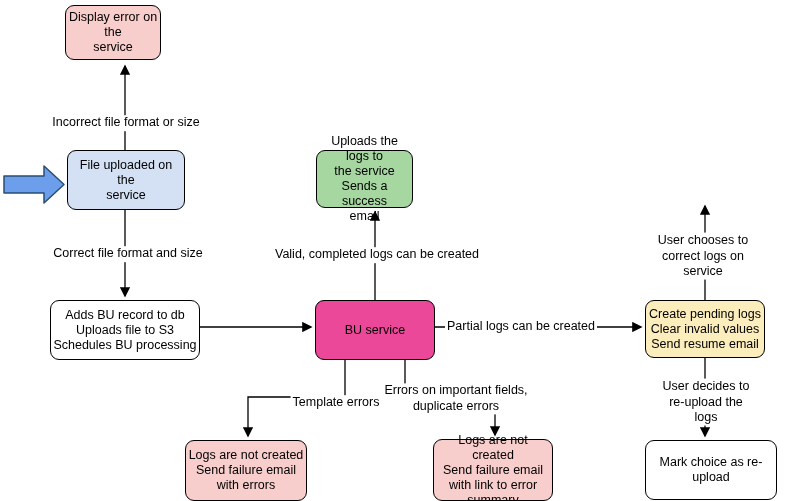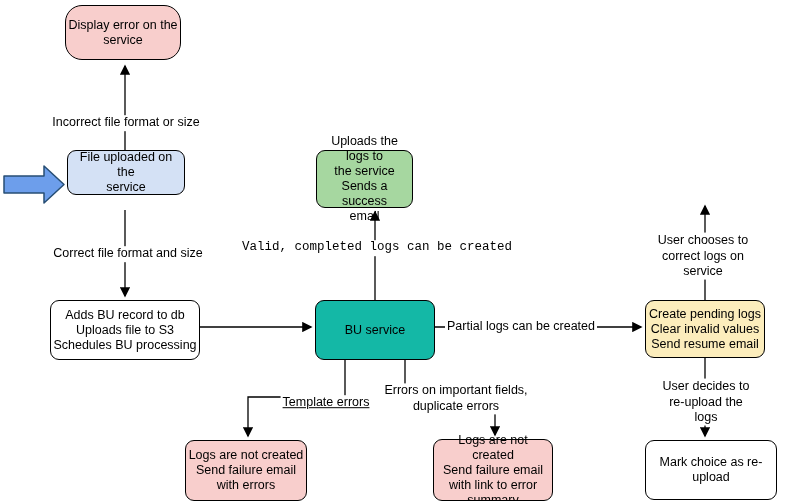--- a/index.html
+++ b/index.html
@@ -32,36 +32,36 @@
     transform: translate(-50%, -50%);
     background: #ffffff;
     font-size: 12.5px;
     line-height: 1.25;
     color: #000000;
     white-space: pre-line;
     text-align: center;
     padding: 0 2px;
   }
   
-  #n-display-error   { left: 65px;  top: 5px;   width: 116px; height: 55px; border-radius: 17px; }
-  #n-file-uploaded   { left: 67px;  top: 150px; width: 118px; height: 45px; }
+  #n-display-error   { left: 65px;  top: 5px;   width: 96px; height: 55px; }
+  #n-file-uploaded   { left: 67px;  top: 150px; width: 118px; height: 60px; }
   #n-adds-bu         { left: 50px;  top: 300px; width: 150px; height: 60px; }
   #n-uploads-logs    { left: 316px; top: 150px; width: 97px; height: 58px; }
   #n-bu-service      { left: 315px; top: 300px; width: 120px; height: 60px; }
   #n-create-pending  { left: 645px; top: 300px; width: 120px; height: 58px; }
   #n-unpend-logs     { left: 645px; top: 142px; width: 120px; height: 60px; }
   #n-mark-choice     { left: 645px; top: 440px; width: 132px; height: 60px; }
   #n-logs-nc-errors  { left: 185px; top: 440px; width: 122px; height: 61px; }
   #n-logs-nc-summary { left: 433px; top: 439px; width: 120px; height: 62px; }
   
   #l-incorrect    { left: 126px; top: 123px; }
   #l-correct      { left: 128px; top: 254px; }
-  #l-valid        { left: 377px; top: 248px; font-family: Liberation Mono, monospace; }
+  #l-valid        { left: 377px; top: 255px; }
   #l-partial      { left: 521px; top: 327px; }
-  #l-template     { left: 326px; top: 403px; text-decoration: underline; }
+  #l-template     { left: 336px; top: 403px; }
   #l-important    { left: 456px; top: 399px; }
   #l-user-chooses { left: 703px; top: 256px; }
   #l-user-decides { left: 706px; top: 396px; margin-top: 6px; }
 </style>
 </head>
 <body>
 
 <div id="canvas">
 
   <svg class="edges" viewBox="0 0 801 501">
@@ -93,21 +93,21 @@
 
   <div class="node" id="n-adds-bu" style="background: rgb(255, 255, 255);">Adds BU record to db
 Uploads file to S3
 Schedules BU processing</div>
 
   <div class="node" id="n-uploads-logs" style="background: rgb(166, 215, 160);">Uploads the logs to
 the service
 Sends a success
 email</div>
 
-  <div class="node" id="n-bu-service" style="background: #14b8a6;">BU service</div>
+  <div class="node" id="n-bu-service" style="background: #ec4899;">BU service</div>
 
   <div class="node" id="n-create-pending" style="background: rgb(252, 237, 188);">Create pending logs
 Clear invalid values
 Send resume email</div>
 
 
   <div class="node" id="n-mark-choice" style="background: rgb(255, 255, 255);">Mark choice as re-
 upload</div>
 
   <div class="node" id="n-logs-nc-errors" style="background: rgb(248, 206, 204);">Logs are not created

